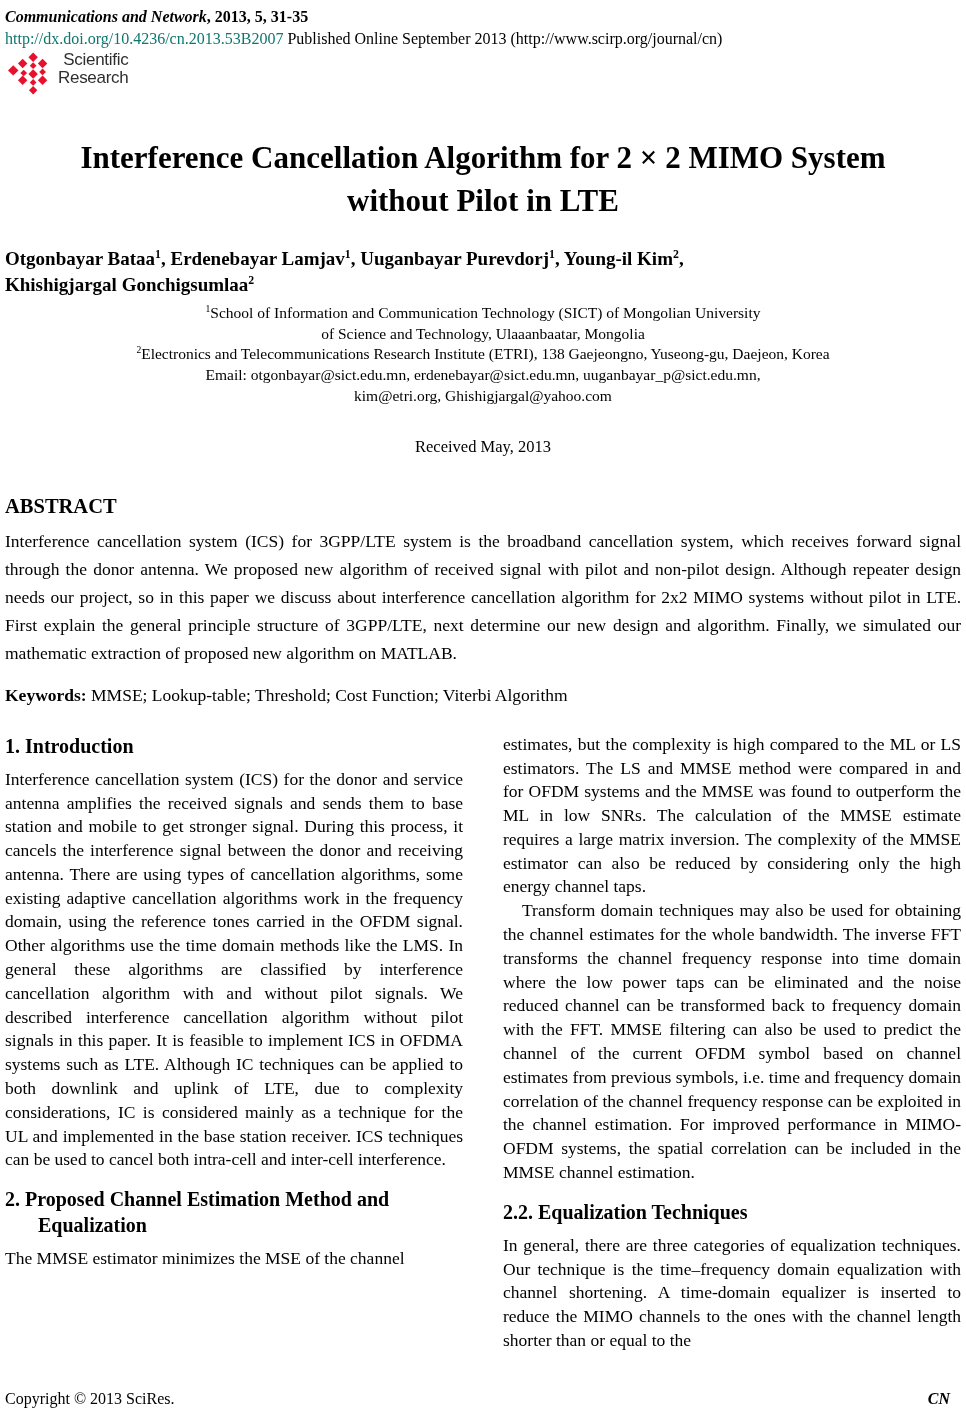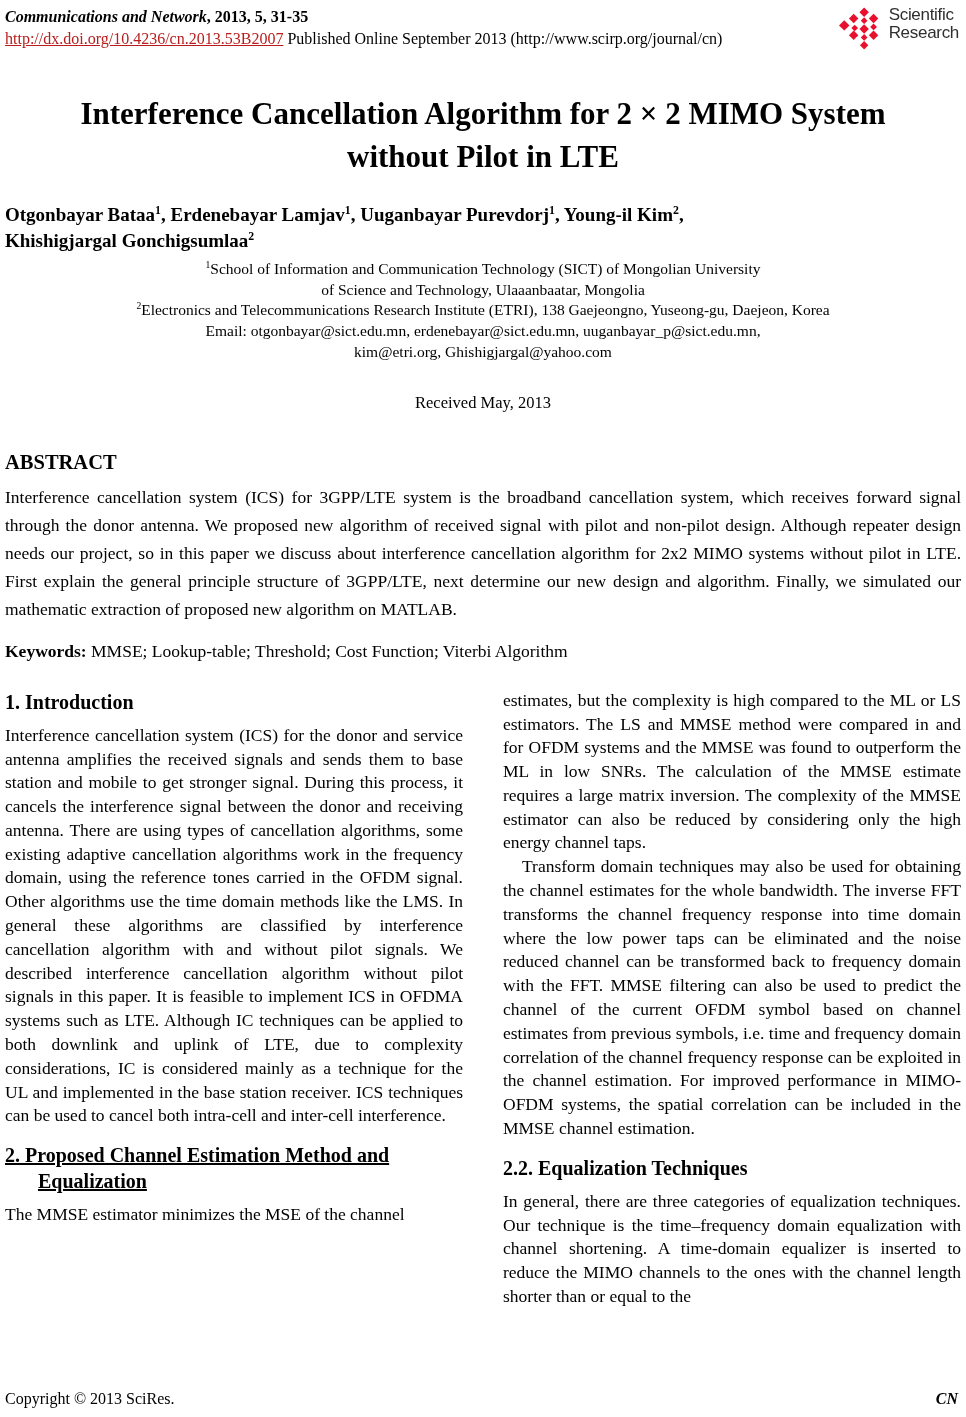--- a/index.html
+++ b/index.html
@@ -4,55 +4,55 @@
 <style>
   html, body { margin:0; padding:0; }
   body {
     width:966px; height:1417px;
     background:#ffffff; color:#000;
     font-family:"Liberation Serif", serif;
     position:relative; box-sizing:border-box;
     padding:6px 5px 0 5px; overflow:hidden;
   }
   
-  .header { display:flex; justify-content:space-between; align-items:flex-start; }
+  .header { display:flex; justify-content:space-between; align-items:flex-start;flex-direction:column; }
   .header-left { font-size:16px; line-height:1.4; }
   .journal-name { font-weight:bold; font-style:italic; }
   .journal-issue { font-weight:bold; }
-  .doi-link { color:#b91c1c; text-decoration:underline; cursor:pointer; }
+  .doi-link { color:#0f766e; cursor:pointer; }
   .logo { display:flex; align-items:flex-start; gap:3px; padding-right:2px; }
   .logo-text {
     font-family:"Liberation Sans", sans-serif;
-    font-size:17px; line-height:1.08; color:#2f2f2f; letter-spacing:-0.3px;
+    font-size:17px; line-height:1.08; color:#2f2f2f; letter-spacing:-0.3px;text-align:right;
   }
   
   .title {
     text-align:center; font-size:31px; font-weight:bold;
     line-height:1.38; margin:42px auto 0; max-width:860px;
   }
   .authors { font-weight:bold; font-size:19px; margin-top:24px; line-height:1.35; }
   sup.s { font-size:62%; vertical-align:super; line-height:0; }
   .affiliations { text-align:center; font-size:15.5px; margin-top:5px; line-height:1.35; }
   .received { text-align:center; font-size:16.5px; margin-top:30px; }
   
   .abstract-heading { font-size:20.5px; font-weight:bold; margin-top:38px; }
   .abstract-text { font-size:17.5px; text-align:justify; line-height:28px; margin-top:9px; }
   .keywords { font-size:17.5px; margin-top:15px; }
   .keywords .label { font-weight:bold; }
   
   .columns { display:flex; gap:40px; margin-top:27px; }
   .col { flex:1; min-width:0; }
   .sec-heading { font-size:20px; font-weight:bold; line-height:1.3; margin:0 0 9px 0; }
-  .sec-heading.hanging { padding-left:33px; text-indent:-33px;text-decoration:underline; }
+  .sec-heading.hanging { padding-left:33px; text-indent:-33px; }
   .mt { margin-top:14px; }
   .body-p { font-size:17.5px; text-align:justify; line-height:23.8px; margin:0; }
   .body-p.indent { text-indent:19px; }
   
   .footer-left { position:absolute; left:5px; bottom:9px; font-size:16px; }
-  .footer-right { position:absolute; right:8px; bottom:9px; font-size:16px; font-weight:bold; font-style:italic;text-align:center; }
+  .footer-right { position:absolute; right:16px; bottom:9px; font-size:16px; font-weight:bold; font-style:italic;text-align:center; }
 </style>
 </head>
 <body>
 
 <div class="header">
   <div class="header-left">
     <div><span class="journal-name">Communications and Network</span><span class="journal-issue">, 2013, 5, 31-35</span></div>
     <div><span class="doi-link">http://dx.doi.org/10.4236/cn.2013.53B2007</span><span> Published Online September 2013 (http://www.scirp.org/journal/cn)</span></div>
   </div>
   <div class="logo">

